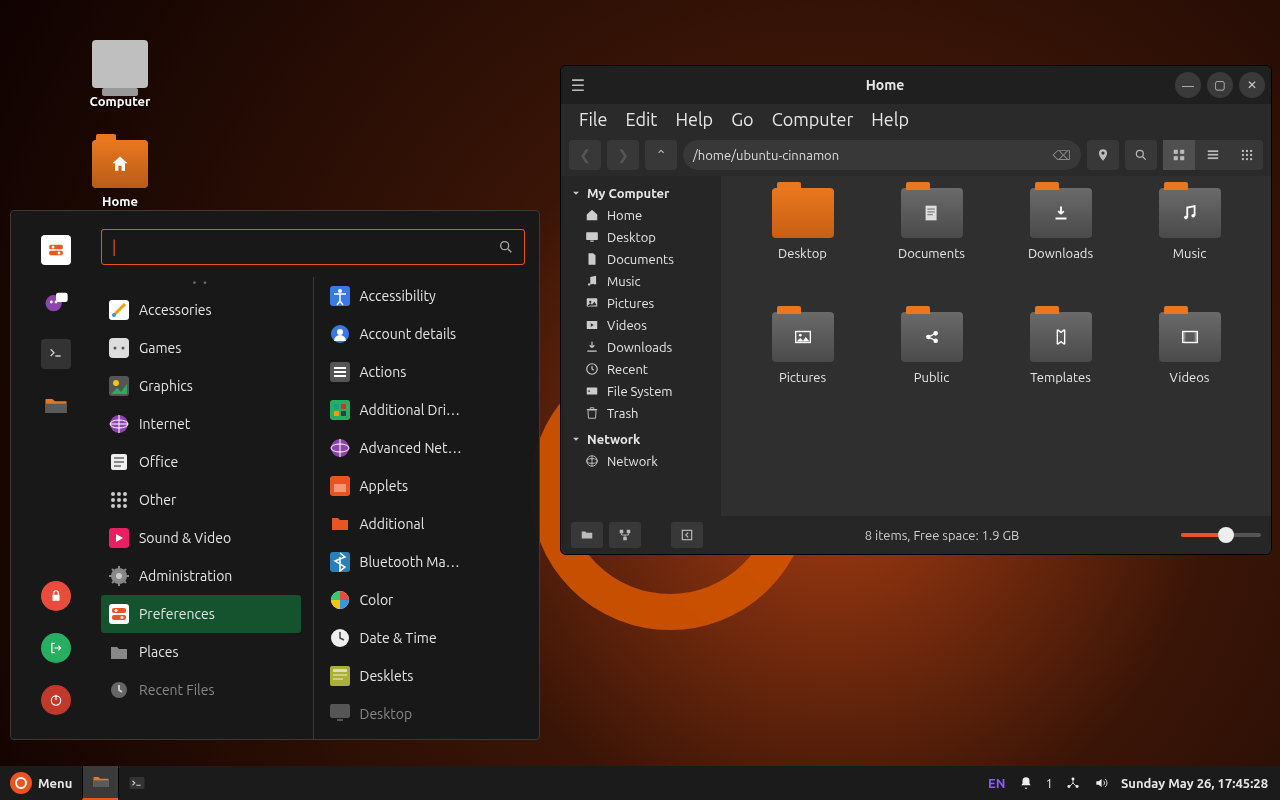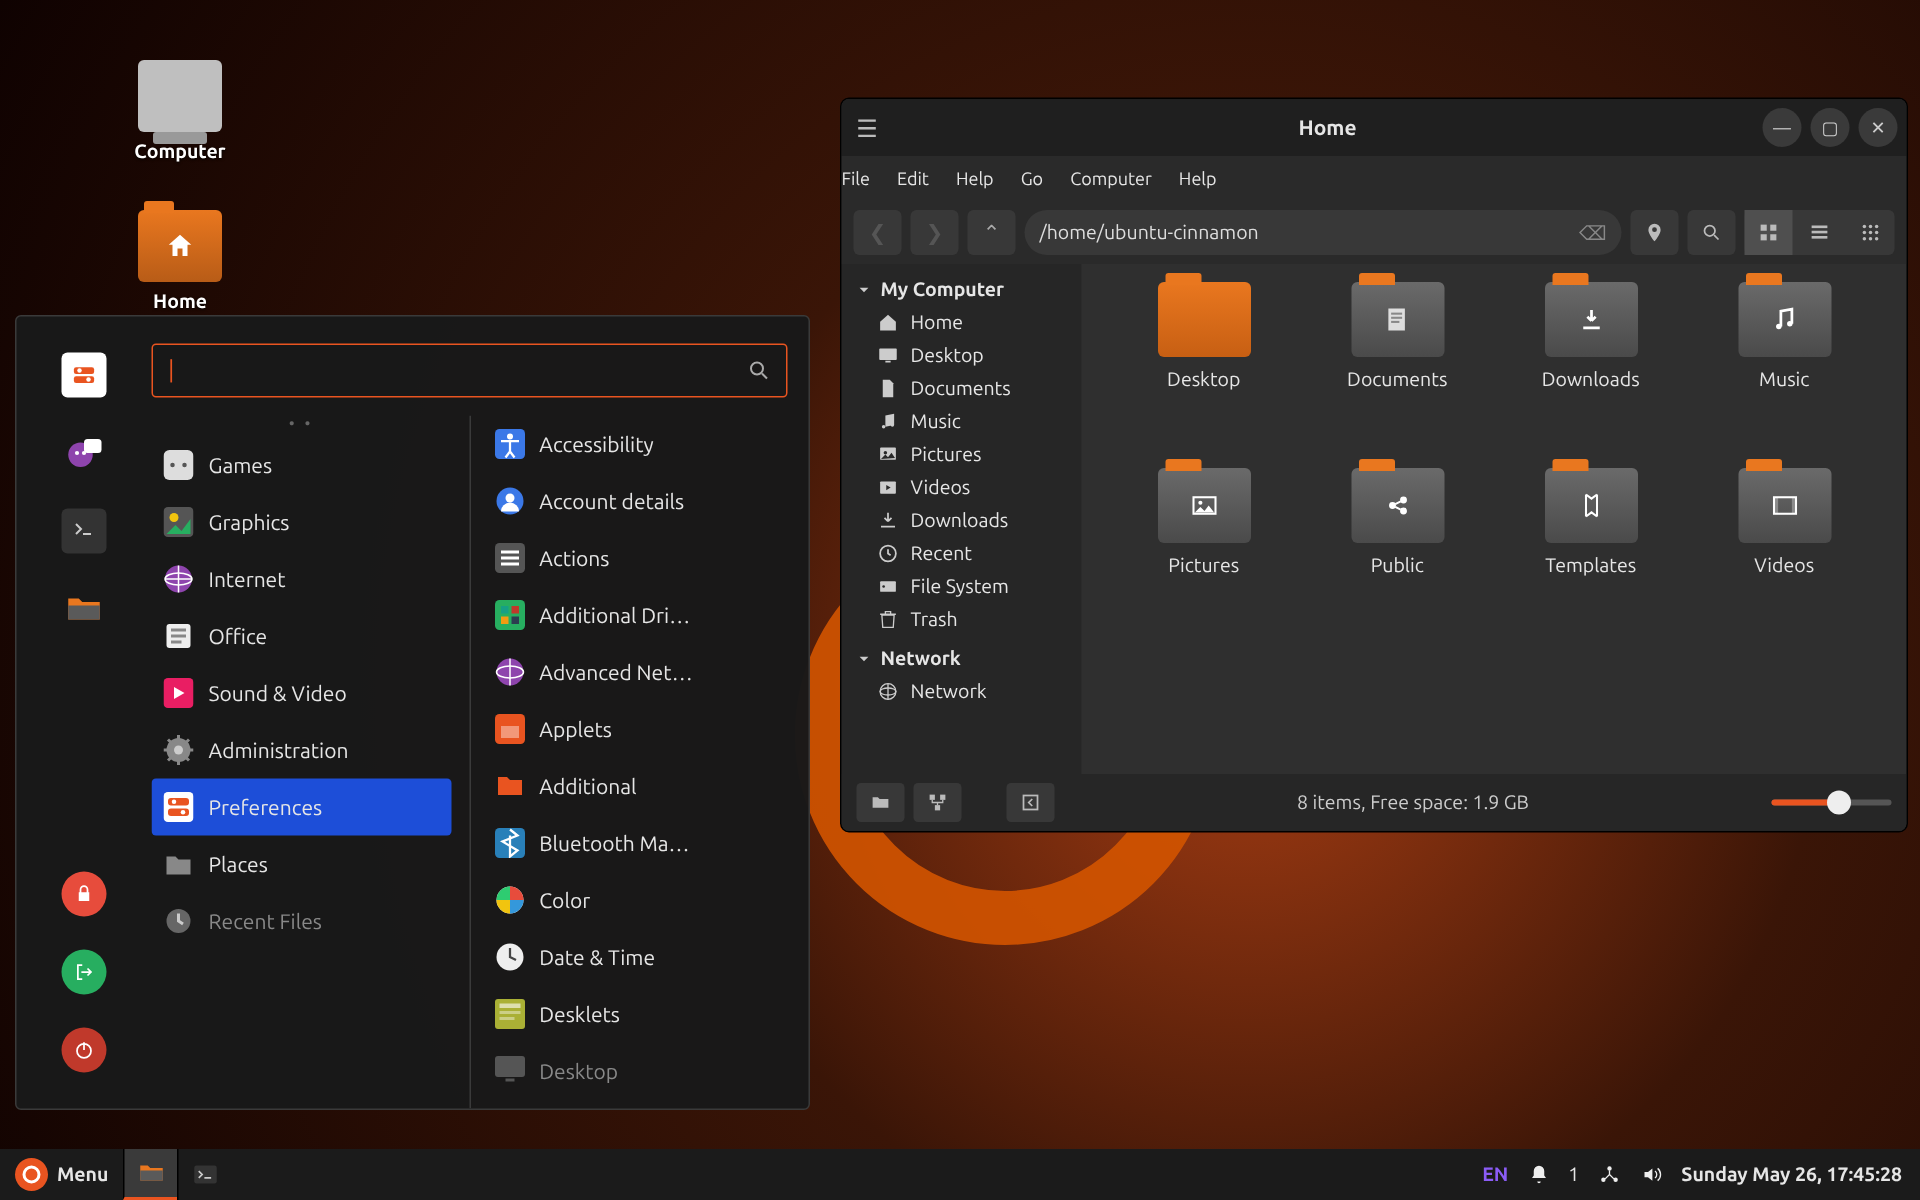--- a/index.html
+++ b/index.html
@@ -38,31 +38,31 @@
 #menu-search input::placeholder{color:transparent;}
 .caret{color:#e95420;font-size:16px;animation:bl 1s step-end infinite;}
 @keyframes bl{50%{opacity:0;}}
 #menu-cols{flex:1;display:flex;overflow:hidden;}
 .col{flex:1;overflow-y:auto;padding-right:4px;}
 .col::-webkit-scrollbar{width:6px;}
 .col::-webkit-scrollbar-thumb{background:#444;}
 .col .hdr-dots{height:14px;text-align:center;color:#666;font-size:11px;letter-spacing:2px;}
 .mitem{display:flex;align-items:center;gap:10px;height:38px;padding:0 8px;font-size:14px;border-radius:3px;white-space:nowrap;overflow:hidden;text-overflow:ellipsis;}
 .mitem .mico{width:20px;height:20px;display:flex;align-items:center;justify-content:center;border-radius:3px;flex-shrink:0;}
-.mitem.sel{background:#1d4ed8;}
+.mitem.sel{background:#14532d;}
 .mitem.dim{color:#888;}
 .col-sep{width:1px;background:#3a3a3a;margin:0 8px;}
 
 
 #fm { position:absolute; left:560px; top:65px; width:712px; height:490px; background:#2a2a2a; border:1px solid #000; border-radius:6px; display:flex; flex-direction:column; overflow:hidden;}
 #fm-titlebar{height:38px;background:#1f1f1f;display:flex;align-items:center;}
 .tb-burger{width:34px;text-align:center;font-size:16px;color:#bbb;}
 #fm-title{flex:1;text-align:center;font-weight:600;font-size:14px;}
 .win-btn{width:26px;height:26px;margin-right:6px;border-radius:50%;background:#3a3a3a;display:flex;align-items:center;justify-content:center;font-size:12px;color:#ccc;}
-#fm-menubar{height:30px;display:flex;align-items:center;gap:18px;padding:0 0;font-size:12px;background:#2a2a2a;text-align:center;}
+#fm-menubar{height:30px;display:flex;align-items:center;gap:18px;padding:0 18px;font-size:18px;background:#2a2a2a;text-align:center;}
 #fm-toolbar{height:42px;display:flex;align-items:center;gap:6px;padding:0 8px;background:#2a2a2a;}
 .nav-btn{width:32px;height:30px;background:#383838;border-radius:4px;display:flex;align-items:center;justify-content:center;color:#aaa;font-size:14px;}
 .nav-btn.disabled{color:#555;}
 #fm-path{flex:1;height:30px;background:#383838;border-radius:15px;display:flex;align-items:center;padding:0 10px;font-size:13px;color:#ddd;}
 .tool-btn{width:32px;height:30px;background:#383838;border-radius:4px;display:flex;align-items:center;justify-content:center;color:#bbb;}
 .tool-btn.active{background:#4a4a4a;}
 .tool-group{display:flex;gap:2px;background:#383838;border-radius:4px;padding:0;}
 .tool-group .tool-btn{background:transparent;border-radius:0;}
 .tool-group .tool-btn.active{background:#4f4f4f;}
 #fm-main{flex:1;display:flex;overflow:hidden;}
@@ -426,20 +426,30 @@
       <span class="caret">|</span>
       <input type="text" value="" style="">
       <svg viewBox="0 0 24 24" width="16" height="16" fill="none" stroke="#aaa" stroke-width="2">
           <circle cx="10" cy="10" r="6"></circle>
           <path d="M20 20l-5-5"></path>
         </svg>
     </div>
     <div id="menu-cols">
       <div class="col" id="col-cat">
         <div class="hdr-dots">• •</div>
+      <div class="mitem">
+            <span class="mico">
+              <svg viewBox="0 0 20 20" width="20" height="20">
+                <rect width="20" height="20" rx="3" fill="#fff"></rect>
+                <path d="M4 16L16 4" stroke="#f39c12" stroke-width="3"></path>
+                <circle cx="5" cy="15" r="2" fill="#3498db"></circle>
+              </svg>
+            </span>
+            <span>Accessories</span>
+          </div>
           <div class="mitem">
             <span class="mico">
               <svg viewBox="0 0 20 20" width="20" height="20">
                 <rect width="20" height="20" rx="4" fill="#ddd"></rect>
                 <circle cx="6" cy="10" r="1.5" fill="#555"></circle>
                 <circle cx="14" cy="10" r="1.5" fill="#555"></circle>
               </svg>
             </span>
             <span>Games</span>
           </div>
@@ -466,20 +476,36 @@
           <div class="mitem">
             <span class="mico">
               <svg viewBox="0 0 20 20" width="20" height="20">
                 <rect x="2" y="2" width="16" height="16" rx="2" fill="#eee"></rect>
                 <rect x="5" y="5" width="10" height="2" fill="#888"></rect>
                 <rect x="5" y="9" width="10" height="2" fill="#888"></rect>
                 <rect x="5" y="13" width="7" height="2" fill="#888"></rect>
               </svg>
             </span>
             <span>Office</span>
+          </div>
+          <div class="mitem">
+            <span class="mico">
+              <svg viewBox="0 0 20 20" width="20" height="20">
+                <circle cx="4" cy="4" r="2" fill="#ccc"></circle>
+                <circle cx="10" cy="4" r="2" fill="#ccc"></circle>
+                <circle cx="16" cy="4" r="2" fill="#ccc"></circle>
+                <circle cx="4" cy="10" r="2" fill="#ccc"></circle>
+                <circle cx="10" cy="10" r="2" fill="#ccc"></circle>
+                <circle cx="16" cy="10" r="2" fill="#ccc"></circle>
+                <circle cx="4" cy="16" r="2" fill="#ccc"></circle>
+                <circle cx="10" cy="16" r="2" fill="#ccc"></circle>
+                <circle cx="16" cy="16" r="2" fill="#ccc"></circle>
+              </svg>
+            </span>
+            <span>Other</span>
           </div>
           <div class="mitem">
             <span class="mico">
               <svg viewBox="0 0 20 20" width="20" height="20">
                 <rect width="20" height="20" rx="3" fill="#e91e63"></rect>
                 <path d="M7 6v8l7-4z" fill="#fff"></path>
               </svg>
             </span>
             <span>Sound &amp; Video</span>
           </div>

